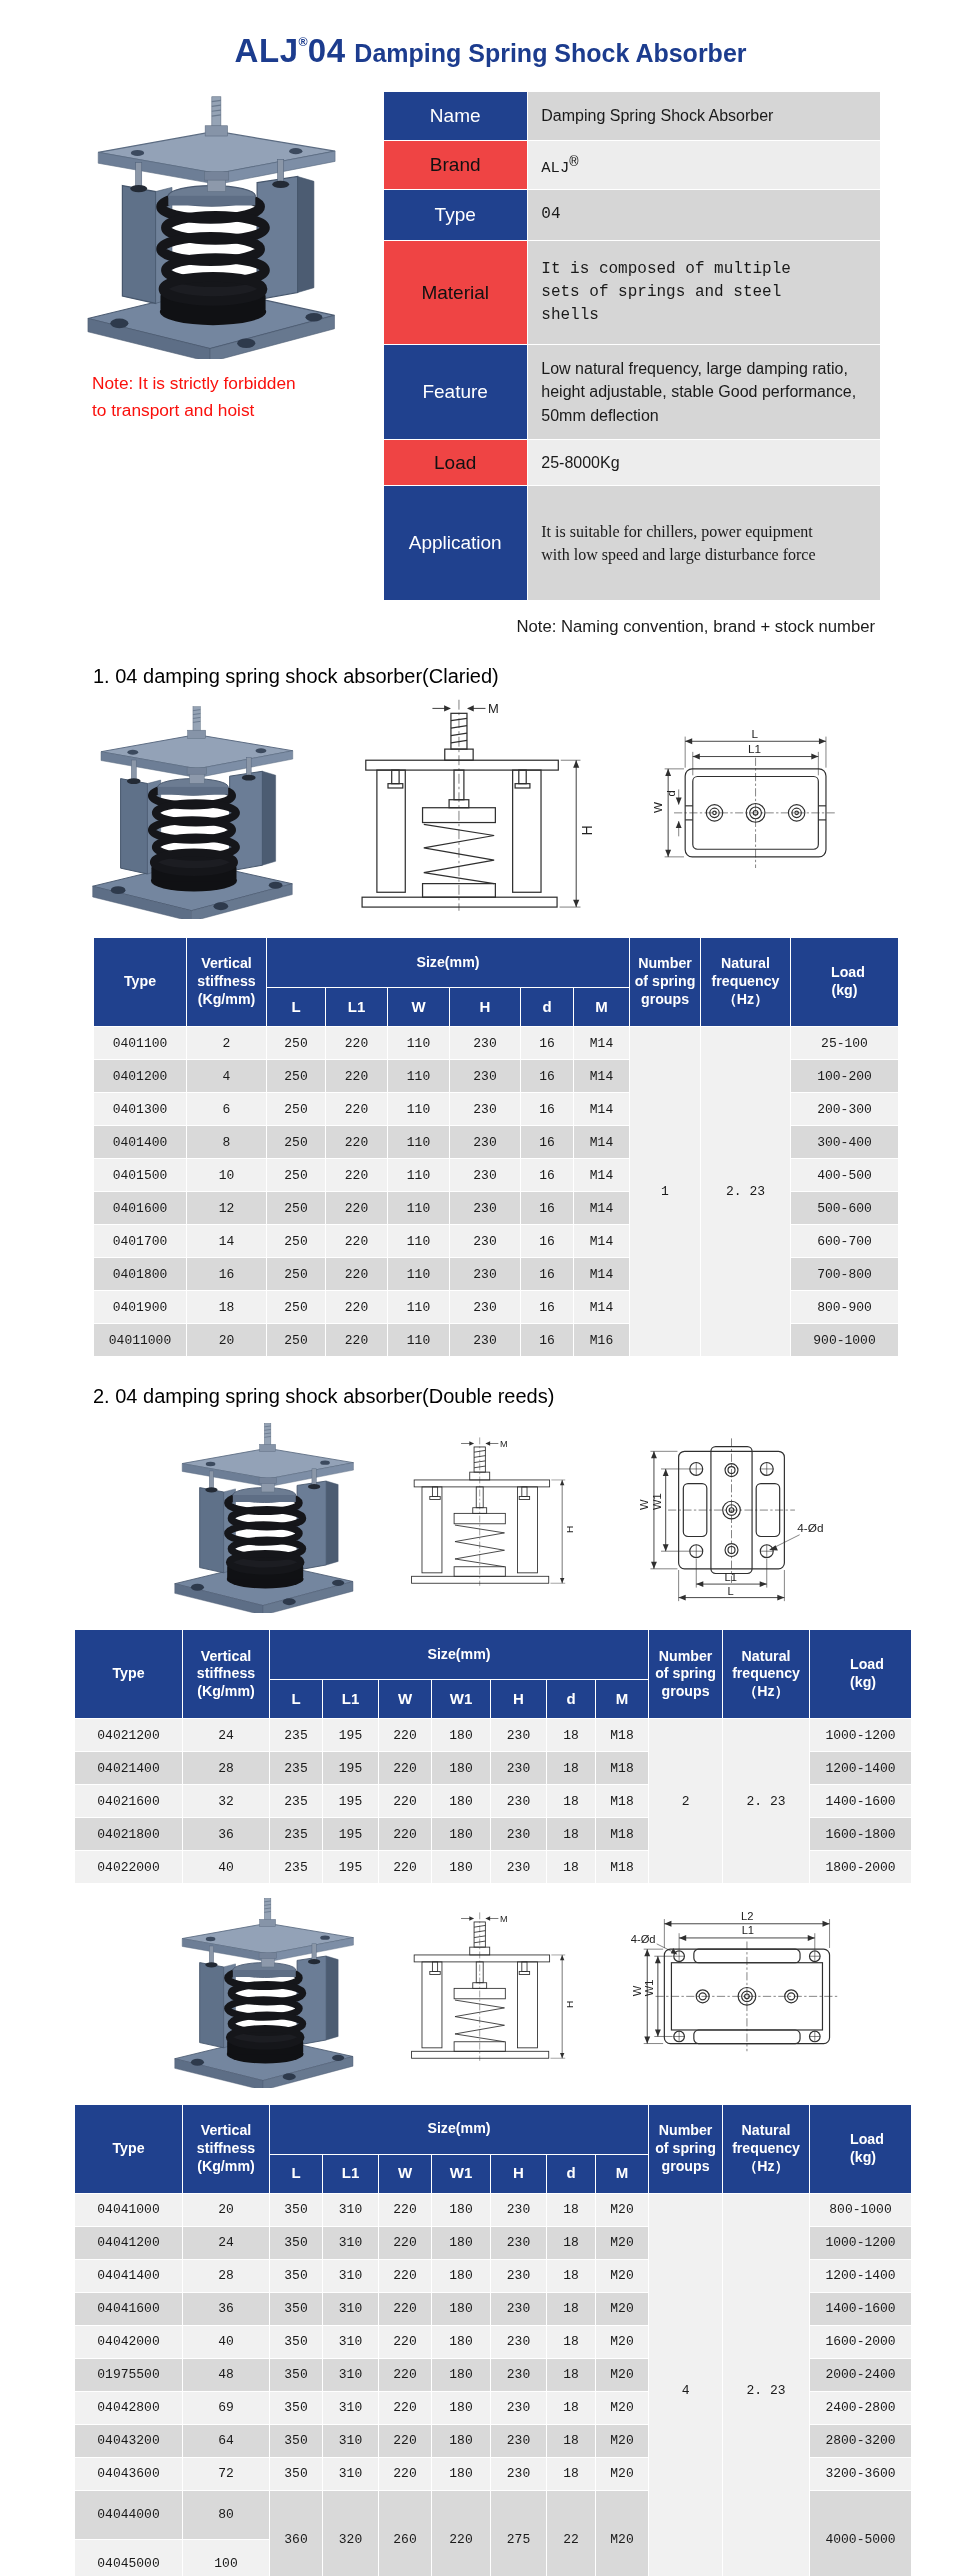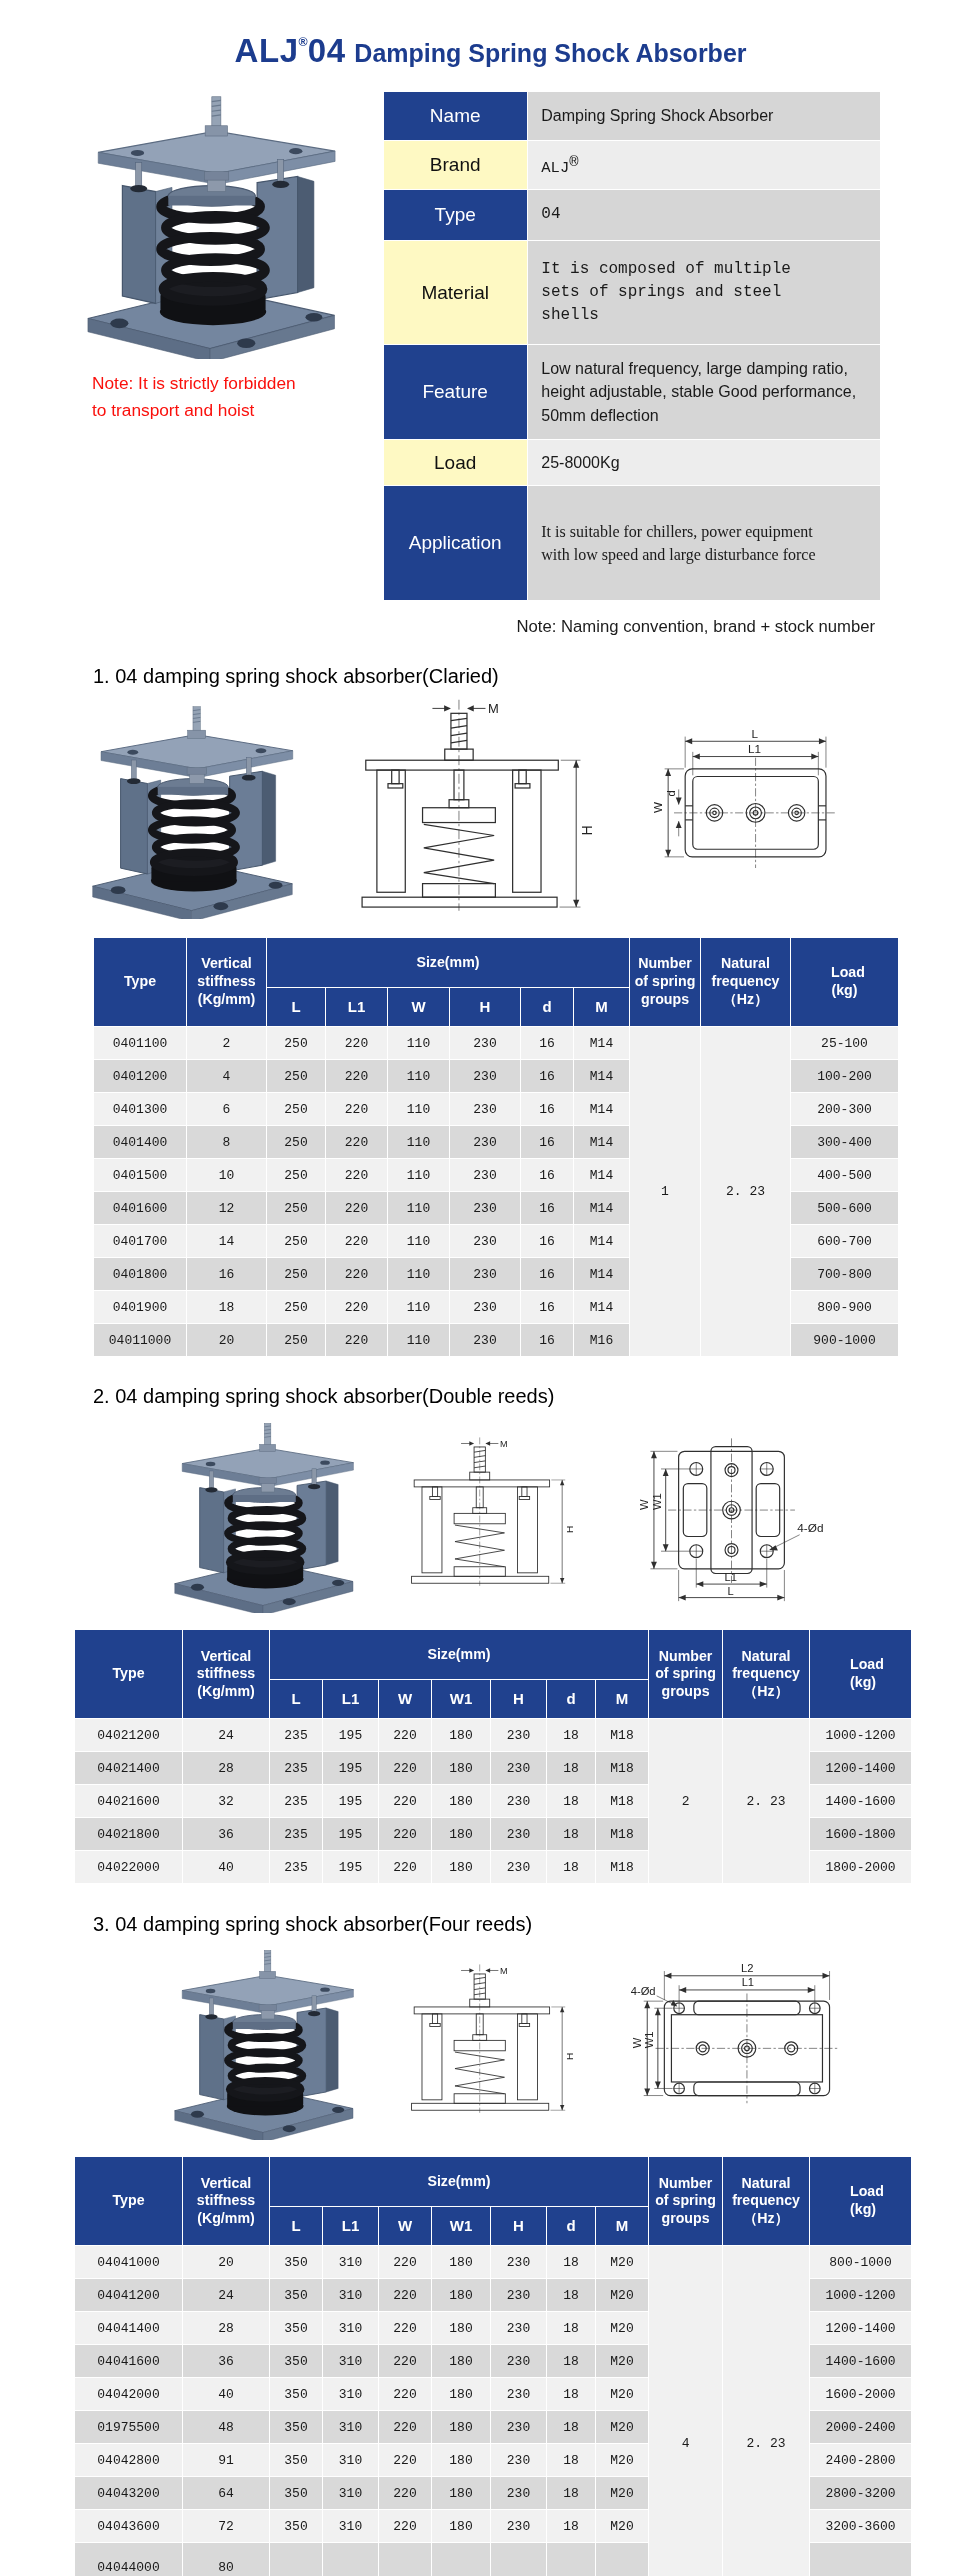--- a/index.html
+++ b/index.html
@@ -16,21 +16,21 @@
   .top-row { display:flex; align-items:flex-start; margin:6.2px 0 0 62px; }
   .photo-col { width:312px; flex:0 0 auto; }
   .photo-col svg.photo { width:290px; height:278px; display:block; margin-left:3.1px; }
   .warning { color:#fa100c; font-size:17.3px; line-height:1.55; margin:11px 0 0 30px; }
 
   table.spec { border-collapse:collapse; width:498px; margin-left:8.7px; margin-top:10px; }
   table.spec td { border:1.9px solid #fff; vertical-align:middle; }
   .spec .lbl { width:141px; text-align:center; font-size:19px; }
   .spec .val { font-size:16px; padding:5px 6.2px 5px 13.6px; line-height:1.45; }
   .blue { background:#20418e; color:#ffffff; }
-  .ltg  { background:#fef9c3; color:#111; }
+  .ltg  { background:#ef4444; color:#111; }
   .g1   { background:#d6d6d6; }
   .g2   { background:#ededed; }
   .spec tr:nth-child(1) td { height:38px; }
   .spec tr:nth-child(2) td { height:38px; }
   .spec tr:nth-child(3) td { height:40px; }
   .spec tr:nth-child(4) td { height:93px; }
   .spec tr:nth-child(5) td { height:84px; }
   .spec tr:nth-child(6) td { height:35px; }
   .spec tr:nth-child(7) td { height:104px; }
   .brand-val { font-family:"Liberation Mono", monospace; font-size:15.5px; }
@@ -580,21 +580,20 @@
           <td>220</td>
           <td>180</td>
           <td>230</td>
           <td>18</td>
           <td>M18</td>
           <td>1800-2000</td>
         </tr>
     </tbody>
   </table>
 
-  <h2 class="sec-h">3. 04 damping spring shock absorber(Four reeds)</h2>
 
   <div class="figs indent">
     <svg width="210" height="201" viewBox="0 0 480 460">
         <use href="#absorber"></use>
       </svg>
     <svg width="204" height="161" viewBox="0 0 470 370">
         <use href="#fview"></use>
       </svg>
     <svg width="260" height="177" viewBox="0 0 440 300">
       <g stroke="#2f2f2f" stroke-width="2" fill="none">
@@ -765,21 +764,21 @@
           <td>310</td>
           <td>220</td>
           <td>180</td>
           <td>230</td>
           <td>18</td>
           <td>M20</td>
           <td>2000-2400</td>
         </tr>
       <tr class="a">
           <td>04042800</td>
-          <td>91</td>
+          <td>69</td>
           <td>350</td>
           <td>310</td>
           <td>220</td>
           <td>180</td>
           <td>230</td>
           <td>18</td>
           <td>M20</td>
           <td>2400-2800</td>
         </tr>
       <tr class="b">

